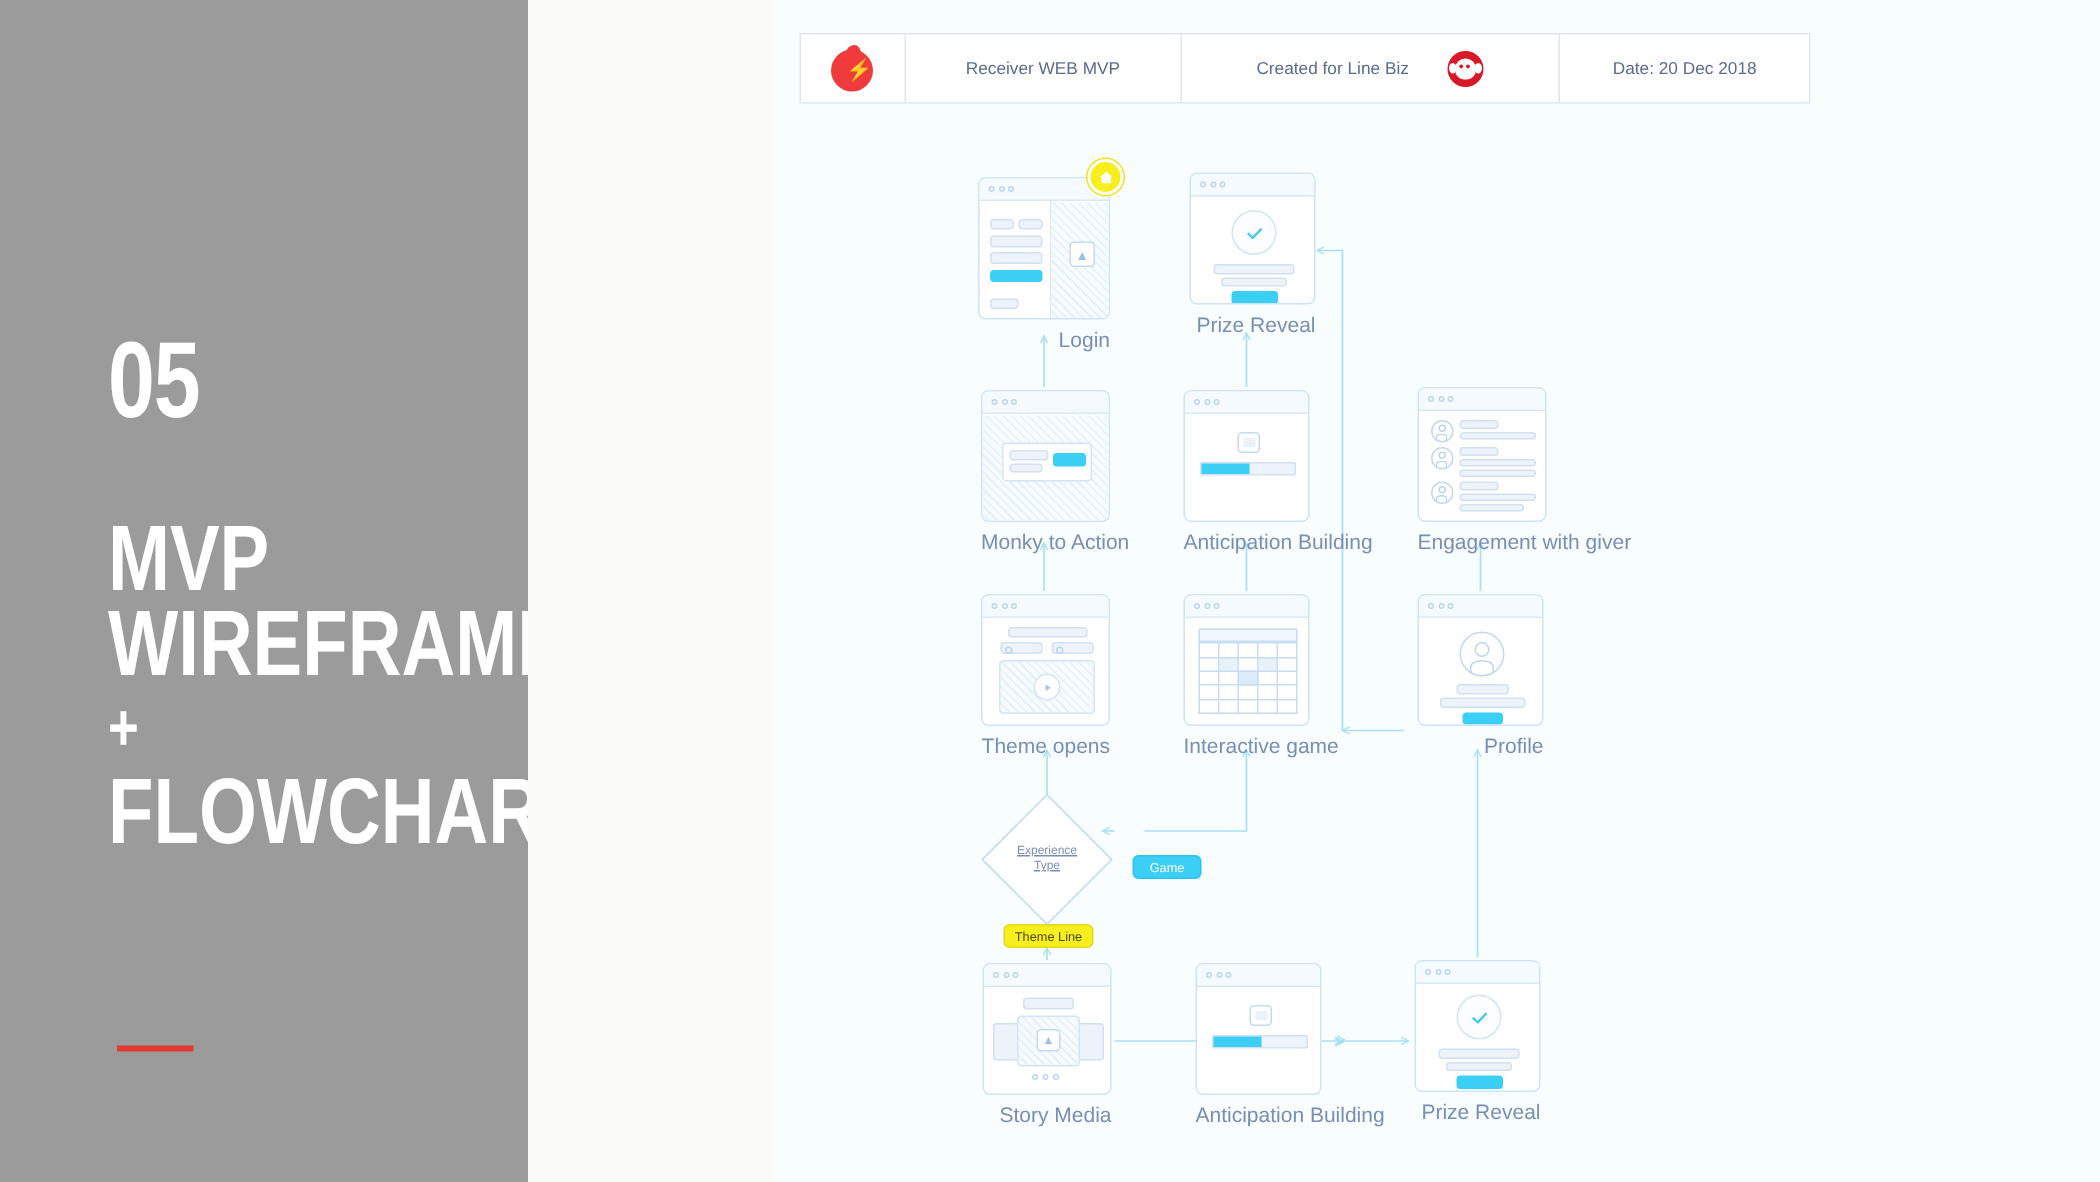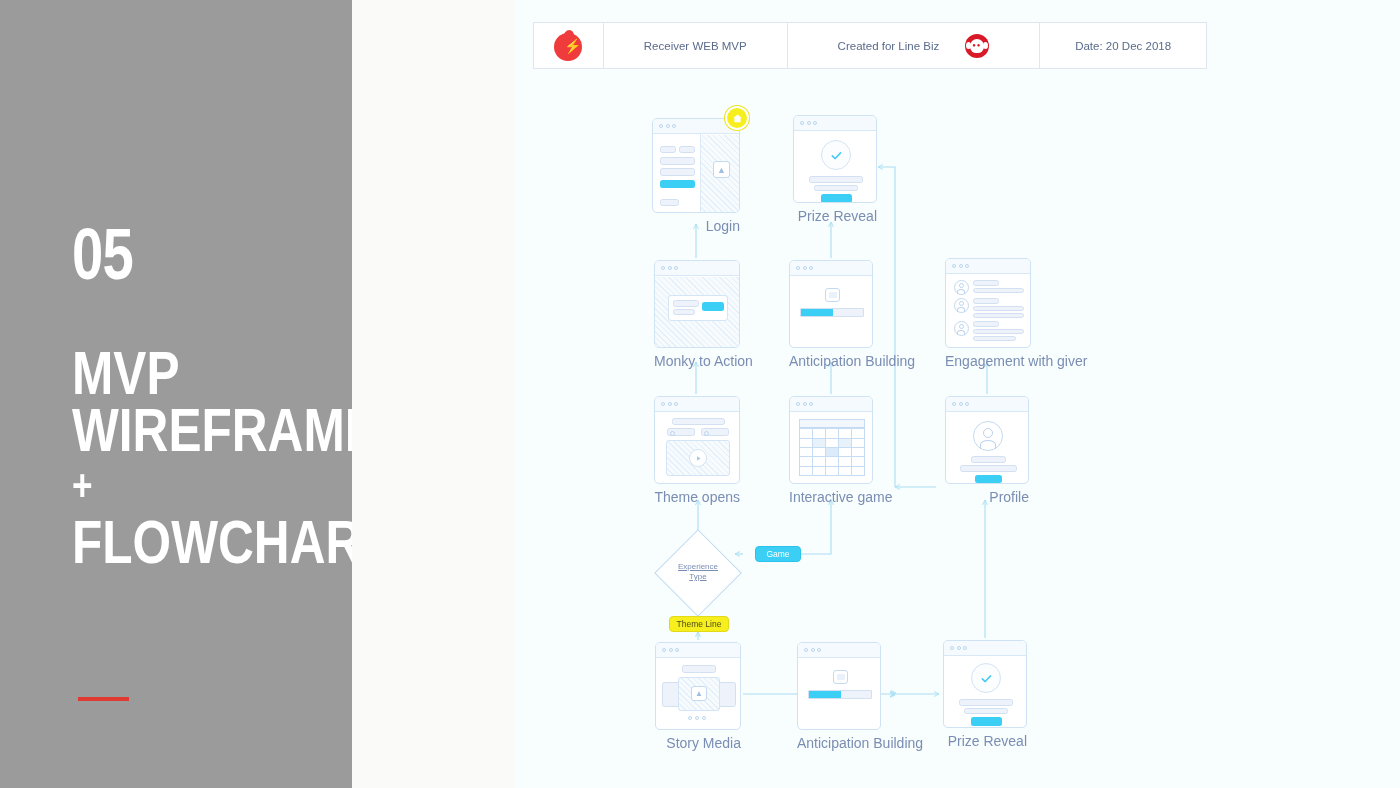--- a/index.html
+++ b/index.html
@@ -176,21 +176,21 @@
     position:absolute; width:86px; text-align:center;
     font-size:8px; color:#7a8db3; line-height:1.25;
   }
 
   
   .pill{
     position:absolute; border-radius:4px;
     font-size:8.5px; text-align:center; color:#ffffff;
     display:flex; align-items:center; justify-content:center;
   }
-  .pill-game{ background:#3ccff5; border:1px solid #2bc3ec; }
+  .pill-game{ background:#3ccff5; border:1px solid #2bc3ec;margin-top:24px; }
   .pill-story{ background:#f7ef1d; border:1px solid #e2d918; color:#4b4a1a; }
 
   
   .gametable{ border-collapse:collapse; }
   .gametable td{ border:1px solid #c6dcf2; padding:0; }
 </style>
 </head>
 <body>
 
 <div id="title-panel">

